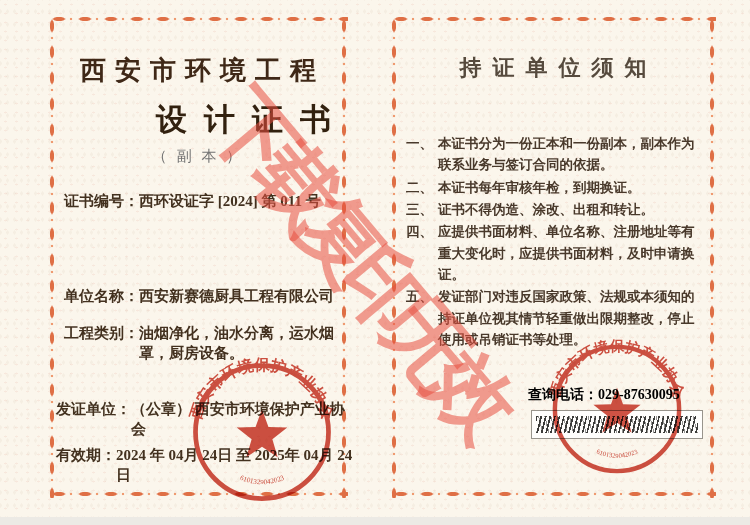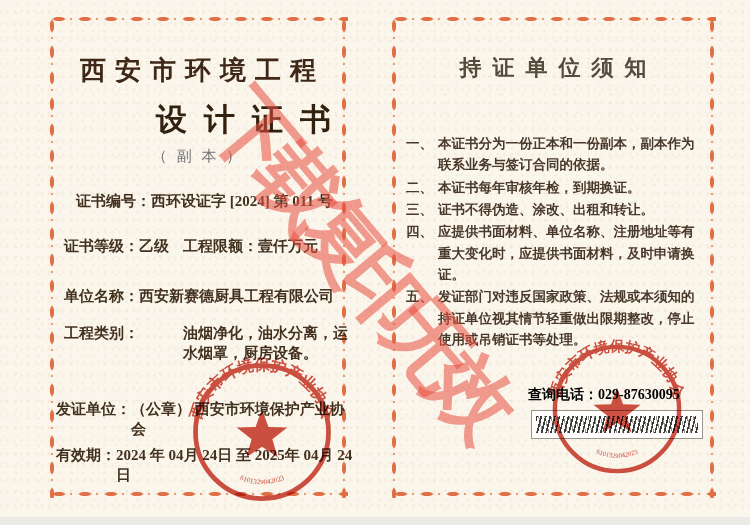--- a/index.html
+++ b/index.html
@@ -95,39 +95,32 @@
   <div class="b bh bb"></div>
   <div class="b bv bl"></div>
   <div class="b bv br"></div>
 </div>
 
 <div class="lp-content">
   <div class="title1">西安市环境工程</div>
   <div class="title2">设计证书</div>
   <div class="subtitle">（ 副 本 ）</div>
 
-  <div class="frow" style="left:28px;top:176px;width:282px;">
+  <div class="frow" style="left:16px;top:176px;width:282px;">
     <span class="lbl">证书编号：</span>
     <span class="val">西环设证字 [2024] 第 011 号</span>
   </div>
 
-  <div class="frow" style="left:16px;top:221px;width:290px;">
-    <span class="lbl">证书等级：</span>
-    <span class="val">乙级</span>
-    <span class="gap"></span>
-    <span class="lbl">工程限额：</span>
-    <span class="val">壹仟万元</span>
-  </div>
 
   <div class="frow" style="left:16px;top:271px;width:290px;">
     <span class="lbl">单位名称：</span>
     <span class="val">西安新赛德厨具工程有限公司</span>
   </div>
 
-  <div class="frow" style="left:16px;top:308px;width:292px;gap:44px;">
+  <div class="frow" style="left:16px;top:308px;width:292px;">
     <span class="lbl">工程类别：</span>
     <span class="val" style="width:212px;">油烟净化，油水分离，运水烟罩，厨房设备。</span>
   </div>
 
   <div class="frow" style="left:8px;top:384px;width:300px;">
     <span class="lbl">发证单位：</span>
     <span class="val">（公章） 西安市环境保护产业协会</span>
   </div>
 
   <div class="frow" style="left:8px;top:430px;width:300px;">

